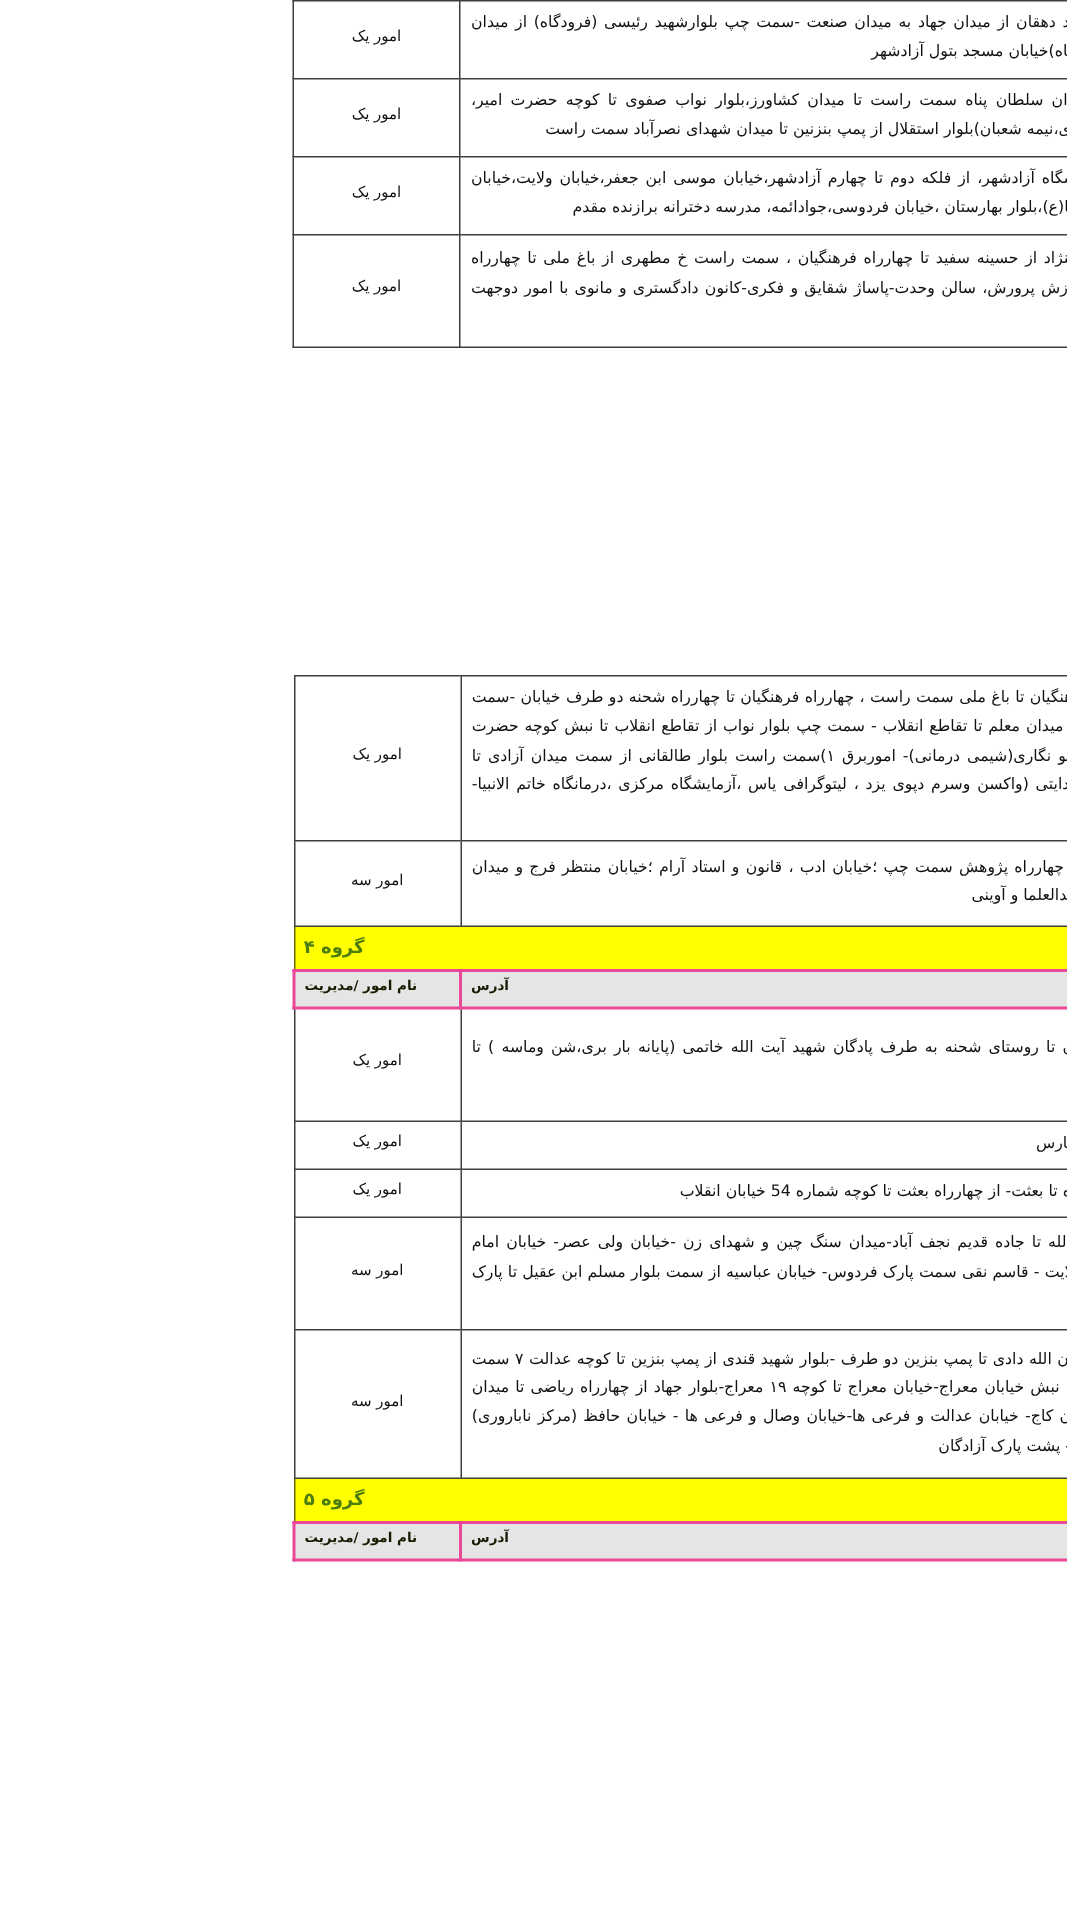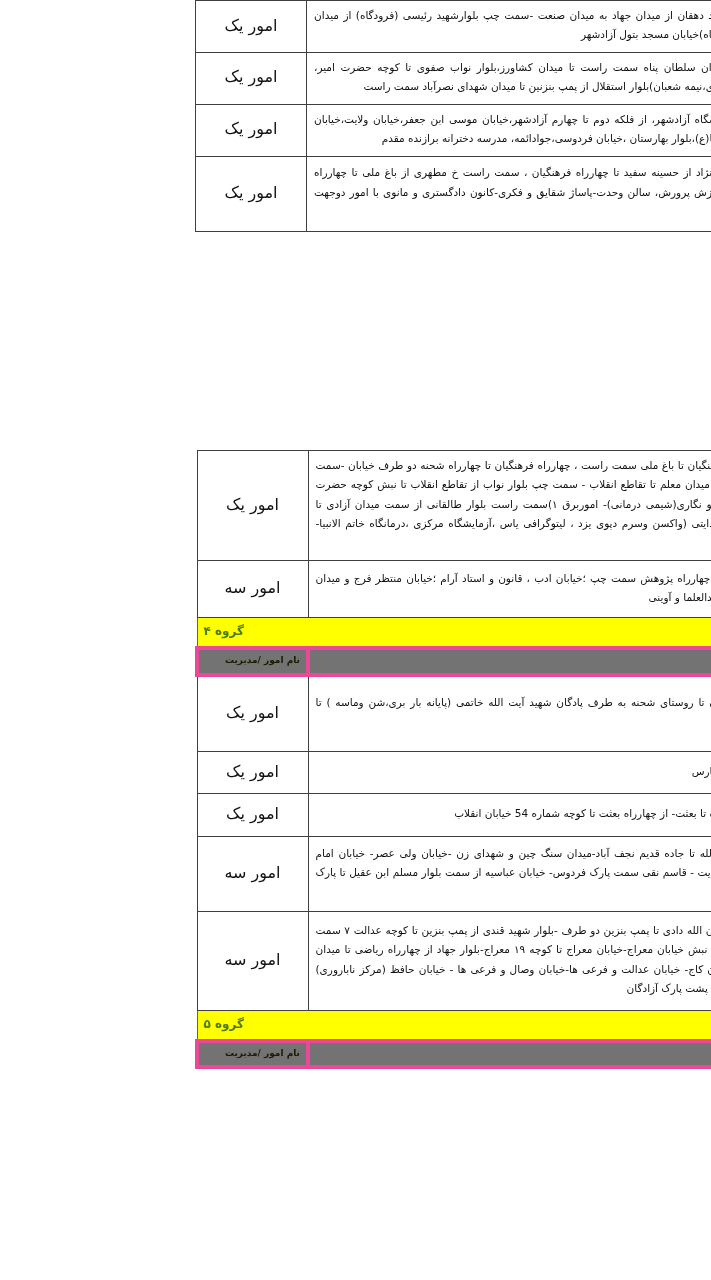--- a/index.html
+++ b/index.html
@@ -50,40 +50,40 @@
     text-align: justify;
     text-align-last: right;
     direction: rtl;
   }
 
   td.addr-cell.centerish {
   }
 
   td.name-cell {
     text-align: center;
-    font-size: 16px;
+    font-size: 10px;
     color: #111111;
   }
 
   
   tr.group-row td {
     background: #ffff00;
     border: 1px solid #6b6b10;
     text-align: left;
     font-weight: bold;
     font-size: 12px;
     color: #4d7c0f;
     padding: 4px 6px 6px 6px;
     line-height: 1.5;
   }
 
   tr.headings-row td {
-    background: #737373;
-    border: 4px solid #ec4899;
-    text-align: right;
+    background: #e5e5e5;
+    border: 2px solid #ec4899;
+    text-align: left;
     font-weight: bold;
     font-size: 9px;
     color: #1a1a00;
     padding: 4px 6px 5px 6px;
     line-height: 1.5;
   }
 
   
   .pad-sm  { height: 44px; }
   .pad-md  { height: 62px; }

